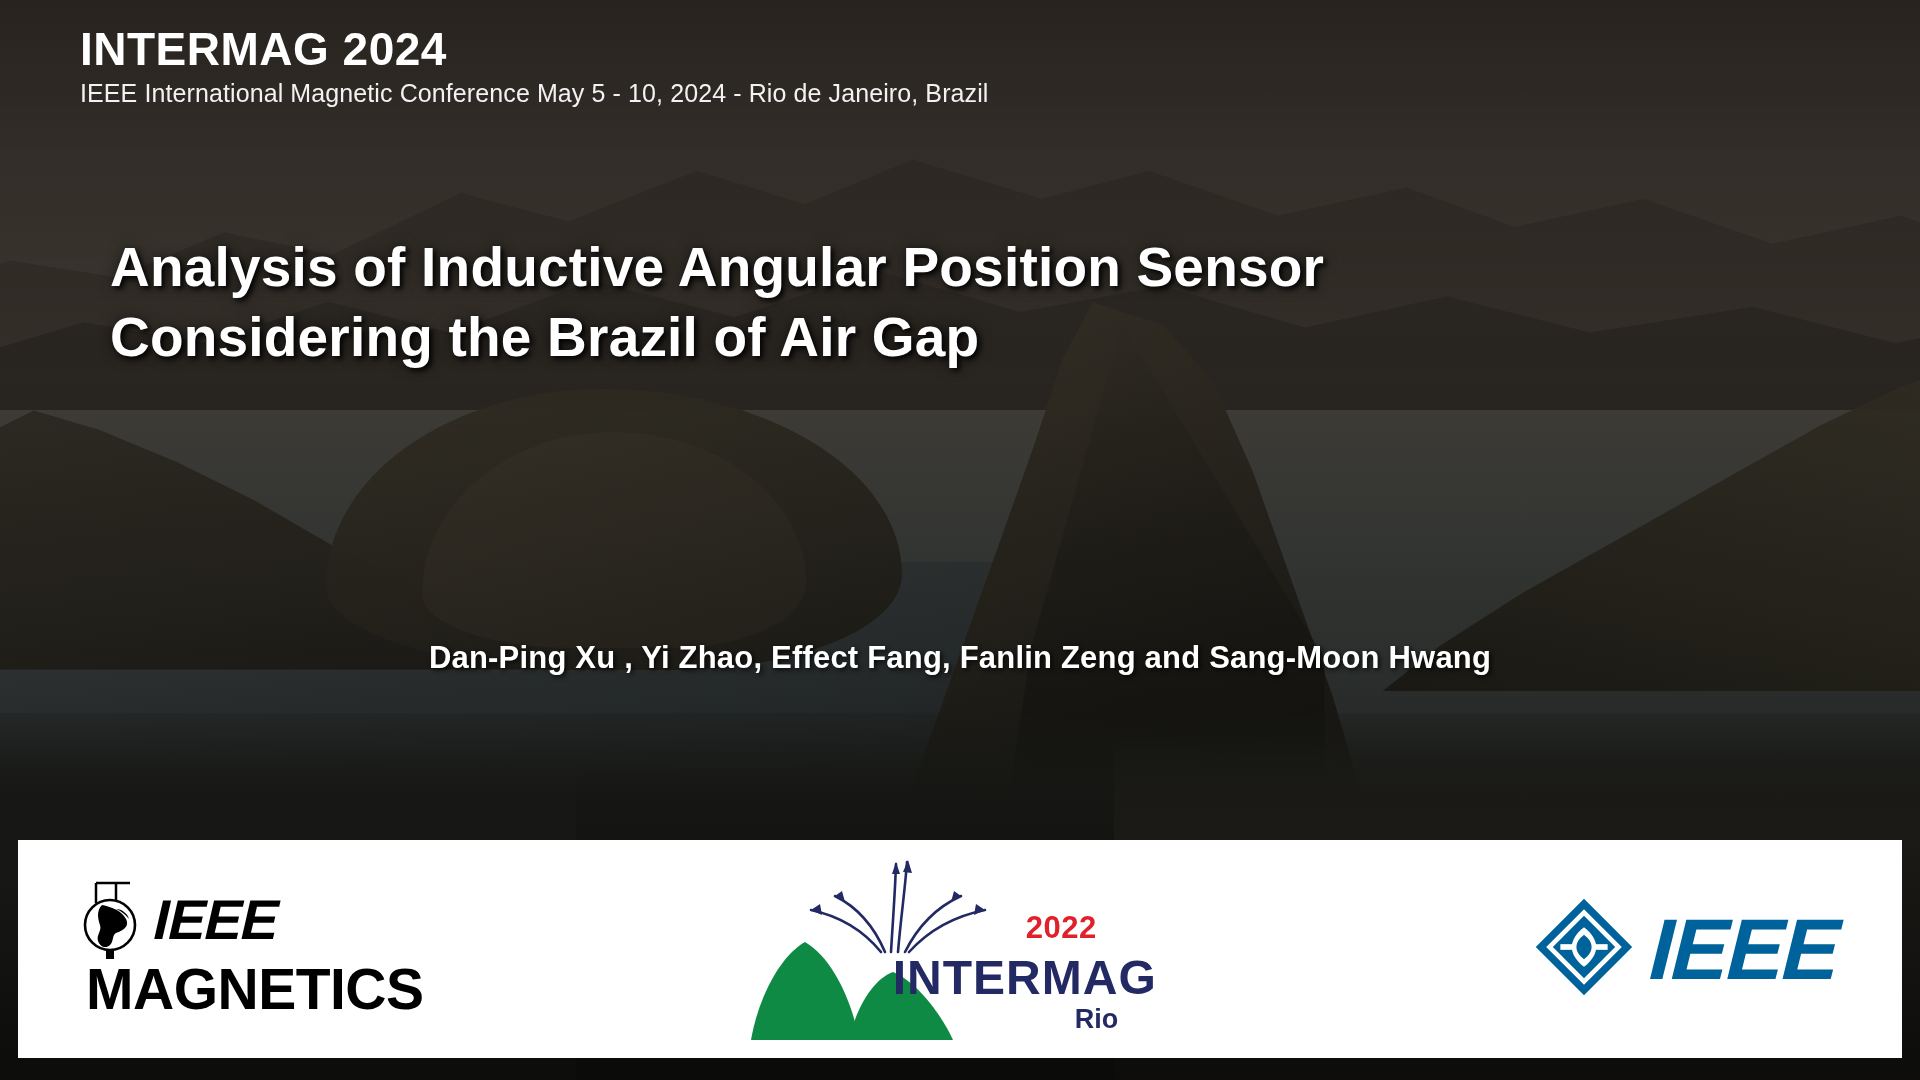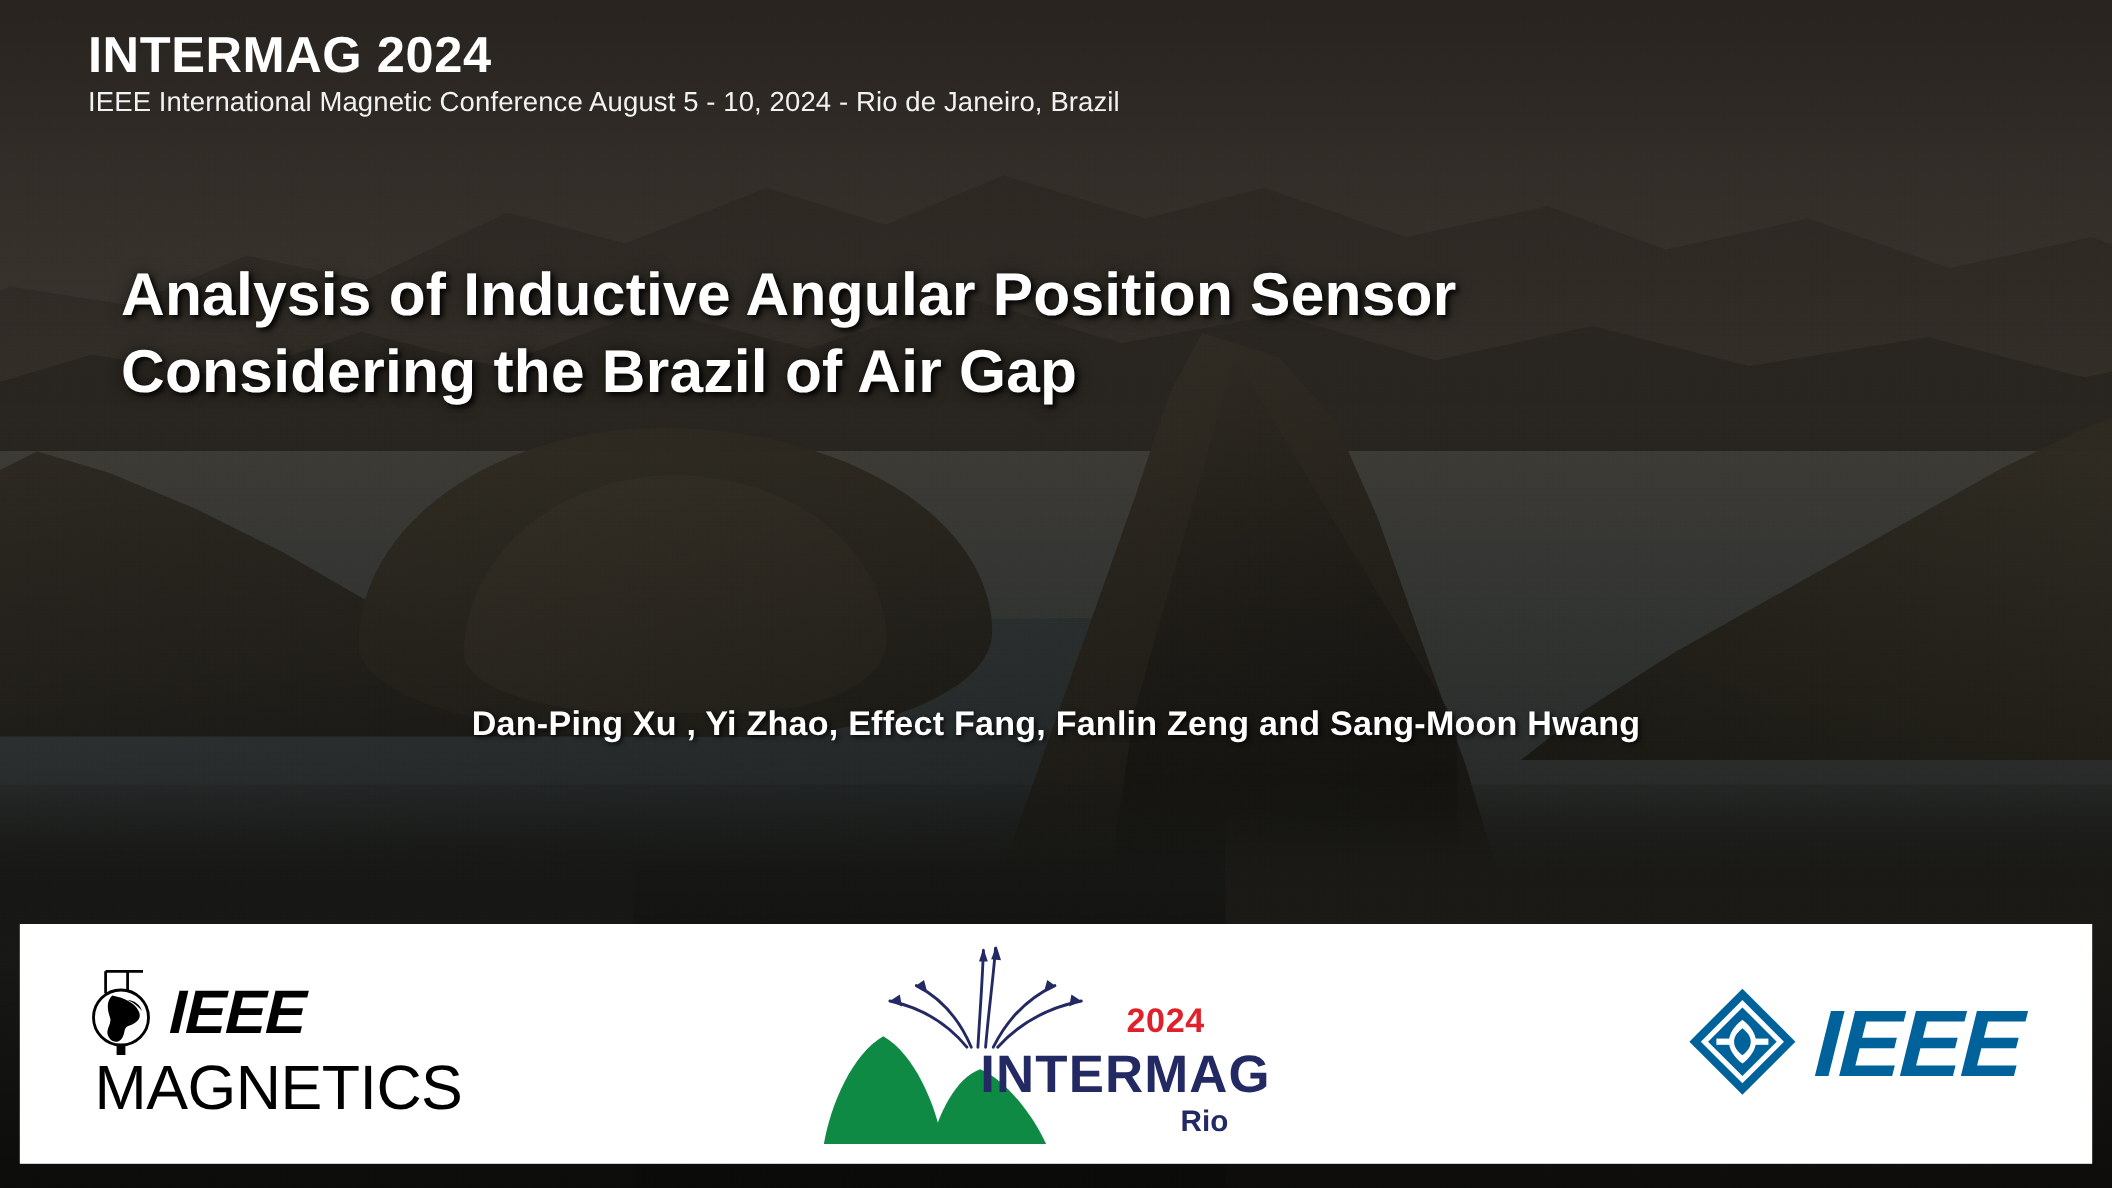--- a/index.html
+++ b/index.html
@@ -239,21 +239,21 @@
   .mag-word-ieee {
     font-size: 56px;
     font-weight: bold;
     font-style: italic;
     letter-spacing: -1px;
     color: #000;
     transform: skewX(-2deg);
   }
   .mag-word-magnetics {
     font-size: 57px;
-    font-weight: normal;
+    font-weight: bold;
     letter-spacing: -0.5px;
     color: #000;
     margin-top: 2px;
     margin-left: 4px;
   }
 
   
   .logo-intermag {
     position: relative;
     width: 470px;
@@ -319,21 +319,21 @@
     <div class="hill-right"></div>
     <div class="city"></div>
     <div class="city-left"></div>
     <div class="city-right"></div>
     <div class="bg-grain"></div>
     <div class="bg-veil"></div>
   </div>
 
   <div class="header">
     <div class="header-title">INTERMAG 2024</div>
-    <div class="header-sub">IEEE International Magnetic Conference August 5 - 10, 2024 - Rio de Janeiro, Brazil</div>
+    <div class="header-sub">IEEE International Magnetic Conference May 5 - 10, 2024 - Rio de Janeiro, Brazil</div>
   </div>
 
   <div class="title-block">
     <div class="title-line">Analysis of Inductive Angular Position Sensor</div>
     <div class="title-line">Considering the Brazil of Air Gap</div>
   </div>
 
   <div class="authors">Dan-Ping Xu , Yi Zhao, Effect Fang, Fanlin Zeng and Sang-Moon Hwang</div>
 
   <div class="footer">
@@ -379,21 +379,21 @@
           <polygon points="92,42 102,48 99,37"></polygon>
           <polygon points="68,56 79,61 77,50"></polygon>
           <polygon points="218,42 208,48 211,37"></polygon>
           <polygon points="242,56 231,61 233,50"></polygon>
         </g>
 
         <path d="M8 186 C14 150, 34 104, 62 88 C90 104, 110 150, 116 186 Z" fill="#0f8a44"></path>
         <path d="M106 186 C112 158, 128 126, 150 118 C174 128, 198 160, 210 186 Z" fill="#0f8a44"></path>
       </svg>
       <div class="im-word">INTERMAG</div>
-      <div class="im-year">2024</div>
+      <div class="im-year">2022</div>
       <div class="im-rio">Rio</div>
     </div>
 
     <div class="logo-ieee">
       <div>
         <svg viewBox="0 0 110 110" width="104" height="104" aria-hidden="true">
           <polygon points="55,4 106,55 55,106 4,55" fill="#00629b"></polygon>
           <polygon points="55,15 95,55 55,95 15,55" fill="#ffffff"></polygon>
           <polygon points="55,22 88,55 55,88 22,55" fill="#00629b"></polygon>
 

